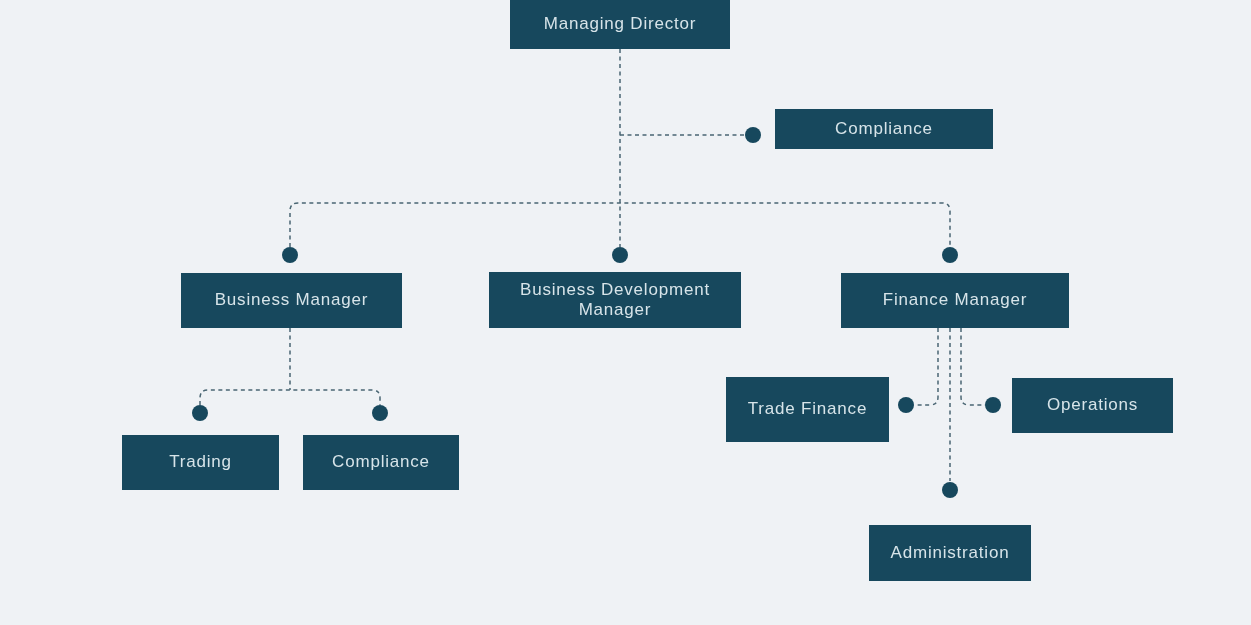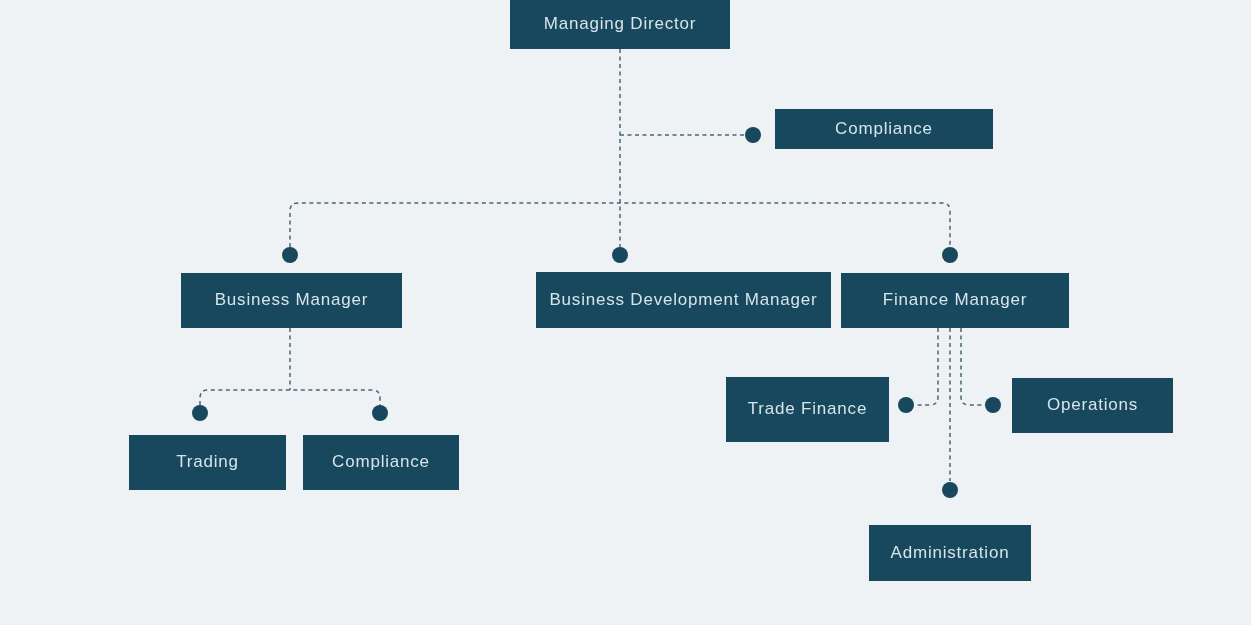--- a/index.html
+++ b/index.html
@@ -54,23 +54,23 @@
     letter-spacing: 0.8px;
     line-height: 1.18;
     padding: 0 10px;
     cursor: default;
   }
   .node span { display: inline-block; }
 
   .node-managing-director { left: 510px; top: 0;    width: 220px; height: 49px; }
   .node-compliance        { left: 775px; top: 109px; width: 218px; height: 40px; }
   .node-trading-manager   { left: 181px; top: 273px; width: 221px; height: 55px; }
-  .node-bdm               { left: 489px; top: 272px; width: 295px; height: 56px; margin-left: 47px; }
+  .node-bdm               { left: 489px; top: 272px; width: 252px; height: 56px; }
   .node-finance-manager   { left: 841px; top: 273px; width: 228px; height: 55px; }
-  .node-trading           { left: 122px; top: 435px; width: 157px; height: 55px; margin-left: 7px; }
+  .node-trading           { left: 122px; top: 435px; width: 157px; height: 55px; }
   .node-operations        { left: 303px; top: 435px; width: 156px; height: 55px; }
   .node-trade-finance     { left: 726px; top: 377px; width: 163px; height: 65px; }
   .node-accounting        { left: 1012px; top: 378px; width: 161px; height: 55px; }
   .node-administration    { left: 869px; top: 509px; width: 162px; height: 56px; margin-top: 16px; }
 </style>
 </head>
 <body>
 
 <div class="canvas">
 

